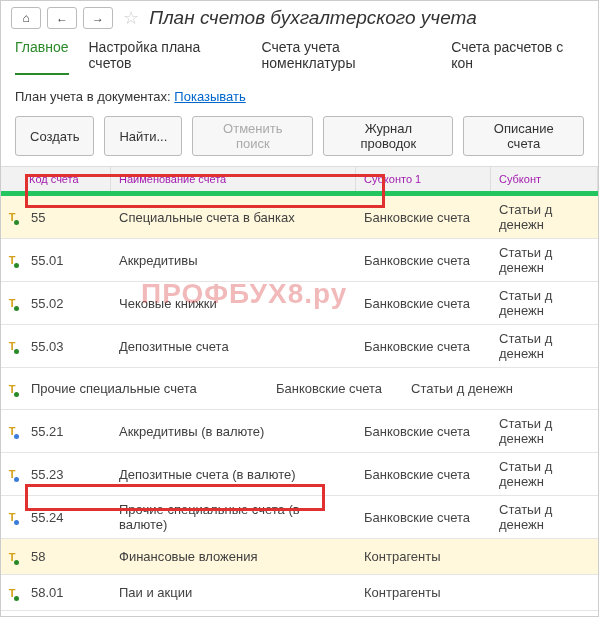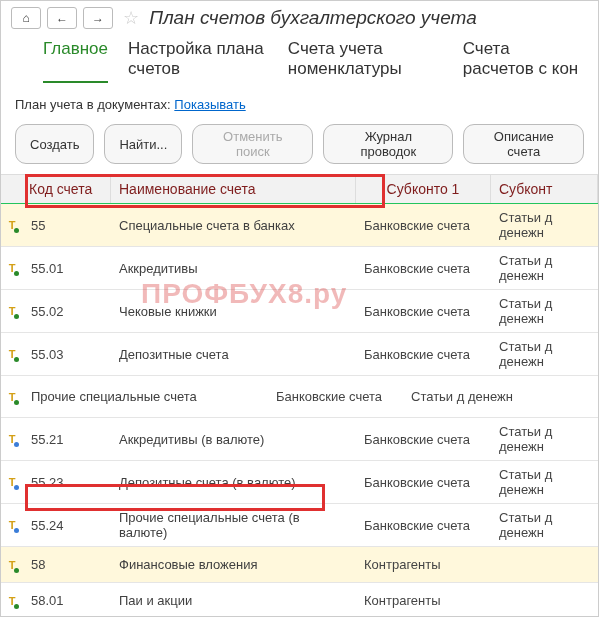--- a/index.html
+++ b/index.html
@@ -1,34 +1,34 @@
 <!DOCTYPE html>
 <html><head>
 <meta charset="utf-8">
 <style>
 * { box-sizing: border-box; margin: 0; padding: 0; }
 body { font-family: Arial, sans-serif; font-size: 13px; color: #333; background: #fff; width: 599px; height: 617px; overflow: hidden; border: 1px solid #ccc; position: relative; }
 .toolbar { display: flex; align-items: center; padding: 6px 10px; gap: 6px; }
 .nav-btn { width: 30px; height: 22px; border: 1px solid #bbb; background: #fff; border-radius: 3px; display: flex; align-items: center; justify-content: center; cursor: pointer; font-size: 12px; }
 .star { color: #ccc; font-size: 18px; margin: 0 4px; }
 .title { font-size: 19px; color: #333; font-style: italic; }
-.tabs { display: flex; gap: 20px; padding: 4px 14px 8px; font-size: 17px; margin-left: 28px; }
+.tabs { display: flex; gap: 20px; padding: 4px 14px 8px; font-size: 14px; }
 .tab { color: #333; cursor: pointer; padding-bottom: 4px; }
 .tab.active { color: #2a8a2a; border-bottom: 2px solid #2a8a2a; }
 .subline { padding: 6px 14px; font-size: 13px; }
 .subline .link { color: #0066cc; text-decoration: underline; cursor: pointer; margin-top: 40px; }
 .btnbar { display: flex; gap: 10px; padding: 6px 14px 10px; }
-.btn { border: 1px solid #bbb; background: #f7f7f7; border-radius: 11px; padding: 4px 14px; font-size: 13px; cursor: pointer; color: #333; }
+.btn { border: 1px solid #bbb; background: #f7f7f7; border-radius: 3px; padding: 4px 14px; font-size: 13px; cursor: pointer; color: #333; }
 .btn.disabled { color: #aaa; }
 .grid { border-top: 1px solid #ddd; }
-.grid-head { display: flex; background: #f2f2f2; border-bottom: 1px solid #22c55e; font-size: 14px; color: #7f1d1d; }
+.grid-head { display: flex; background: #f2f2f2; border-bottom: 5px solid #22c55e; font-size: 11px; color: #a21caf; }
 .grid-head > div { padding: 6px 8px; border-right: 1px solid #ddd; }
 .col-code { width: 110px; padding-left: 28px !important; }
 .col-name { width: 245px; }
-.col-sk1 { width: 135px; text-align: center; }
+.col-sk1 { width: 135px; }
 .col-sk2 { flex: 1; }
 .row { display: flex; border-bottom: 1px solid #e5e5e5; font-size: 13px; align-items: center; min-height: 36px; }
 .row > div { padding: 6px 8px; }
 .row.tall { min-height: 42px; }
 .row.hl { background: #fff8dc; }
 .ticon { width: 22px; display: flex; align-items: center; justify-content: center; color: #d4a017; font-weight: bold; font-size: 11px; }
 .ticon span { position: relative; }
 .ticon span::after { content: ""; position: absolute; right: -4px; bottom: -2px; width: 5px; height: 5px; background: #2a8a2a; border-radius: 50%; }
 .ticon.blue span::after { background: #3b7dd8; }
 .code-cell { width: 88px; color: #444; }

